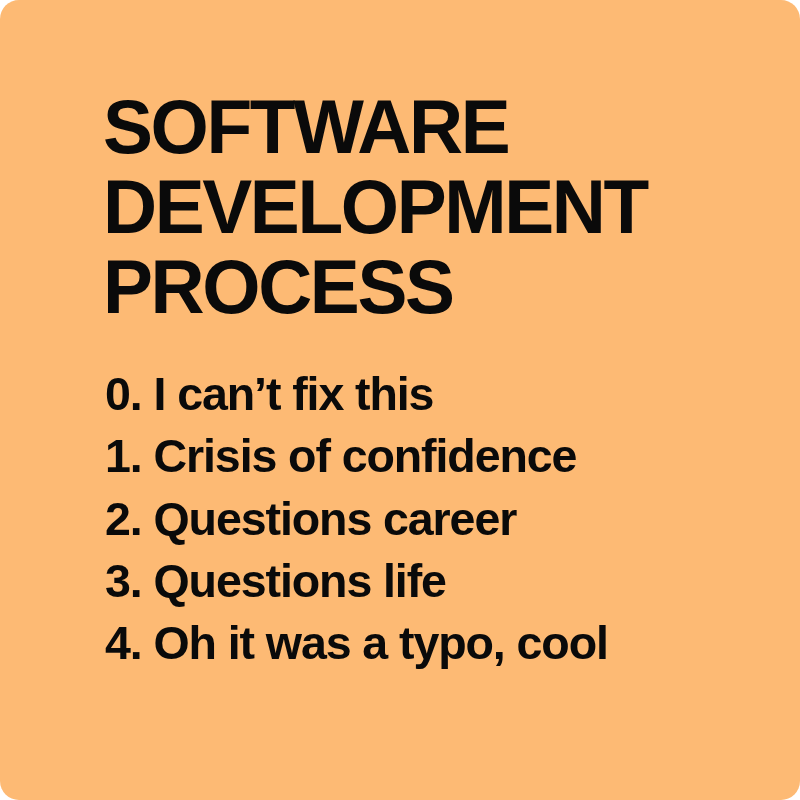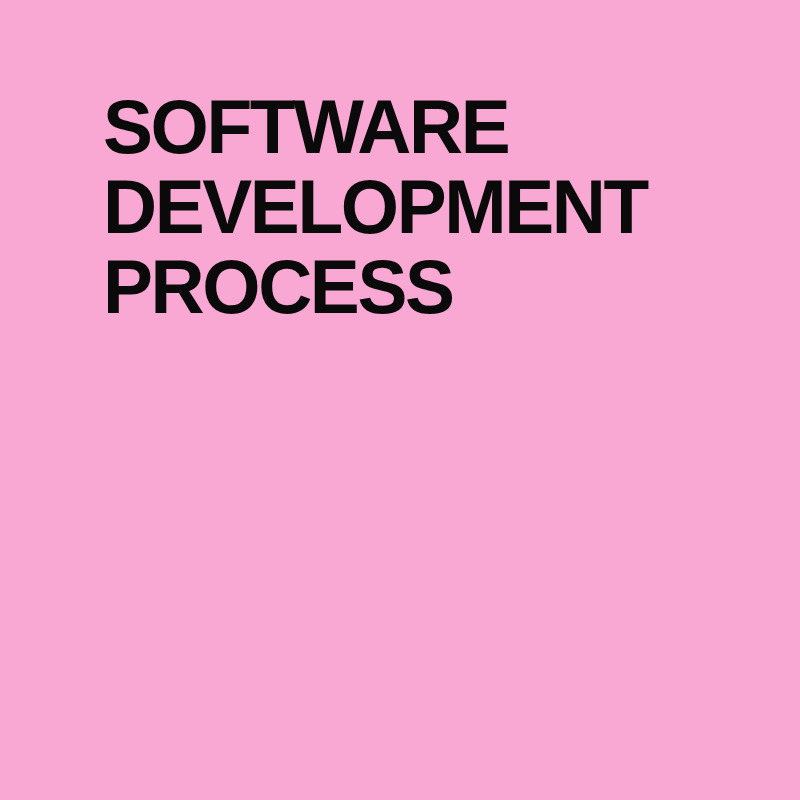--- a/index.html
+++ b/index.html
@@ -63,22 +63,29 @@
     color: #0a0a0a;
     white-space: nowrap;
     transform: scaleX(0.99);
     transform-origin: left center;
     -webkit-font-smoothing: antialiased;
   }
 </style>
 </head>
 <body style="background: rgb(255, 255, 255);">
 
-<div id="poster" style="background: #f9a8d4;">
+<div id="poster" style="background: #fdba74; border-radius: 19px;">
 
   <div id="title-block">
     <span class="title-line" style="color: rgb(10, 10, 10);">SOFTWARE</span>
     <span class="title-line" style="color: rgb(10, 10, 10);">DEVELOPMENT</span>
     <span class="title-line" style="color: rgb(10, 10, 10);">PROCESS</span>
   </div>
 
+  <div id="list-block">
+    <span class="list-line" style="color: rgb(10, 10, 10);">0. I can’t fix this</span>
+    <span class="list-line" style="color: rgb(10, 10, 10);">1. Crisis of confidence</span>
+    <span class="list-line" style="color: rgb(10, 10, 10);">2. Questions career</span>
+    <span class="list-line" style="color: rgb(10, 10, 10);">3. Questions life</span>
+    <span class="list-line" style="color: rgb(10, 10, 10);">4. Oh it was a typo, cool</span>
+  </div>
 
 </div>
 
 </body></html>

